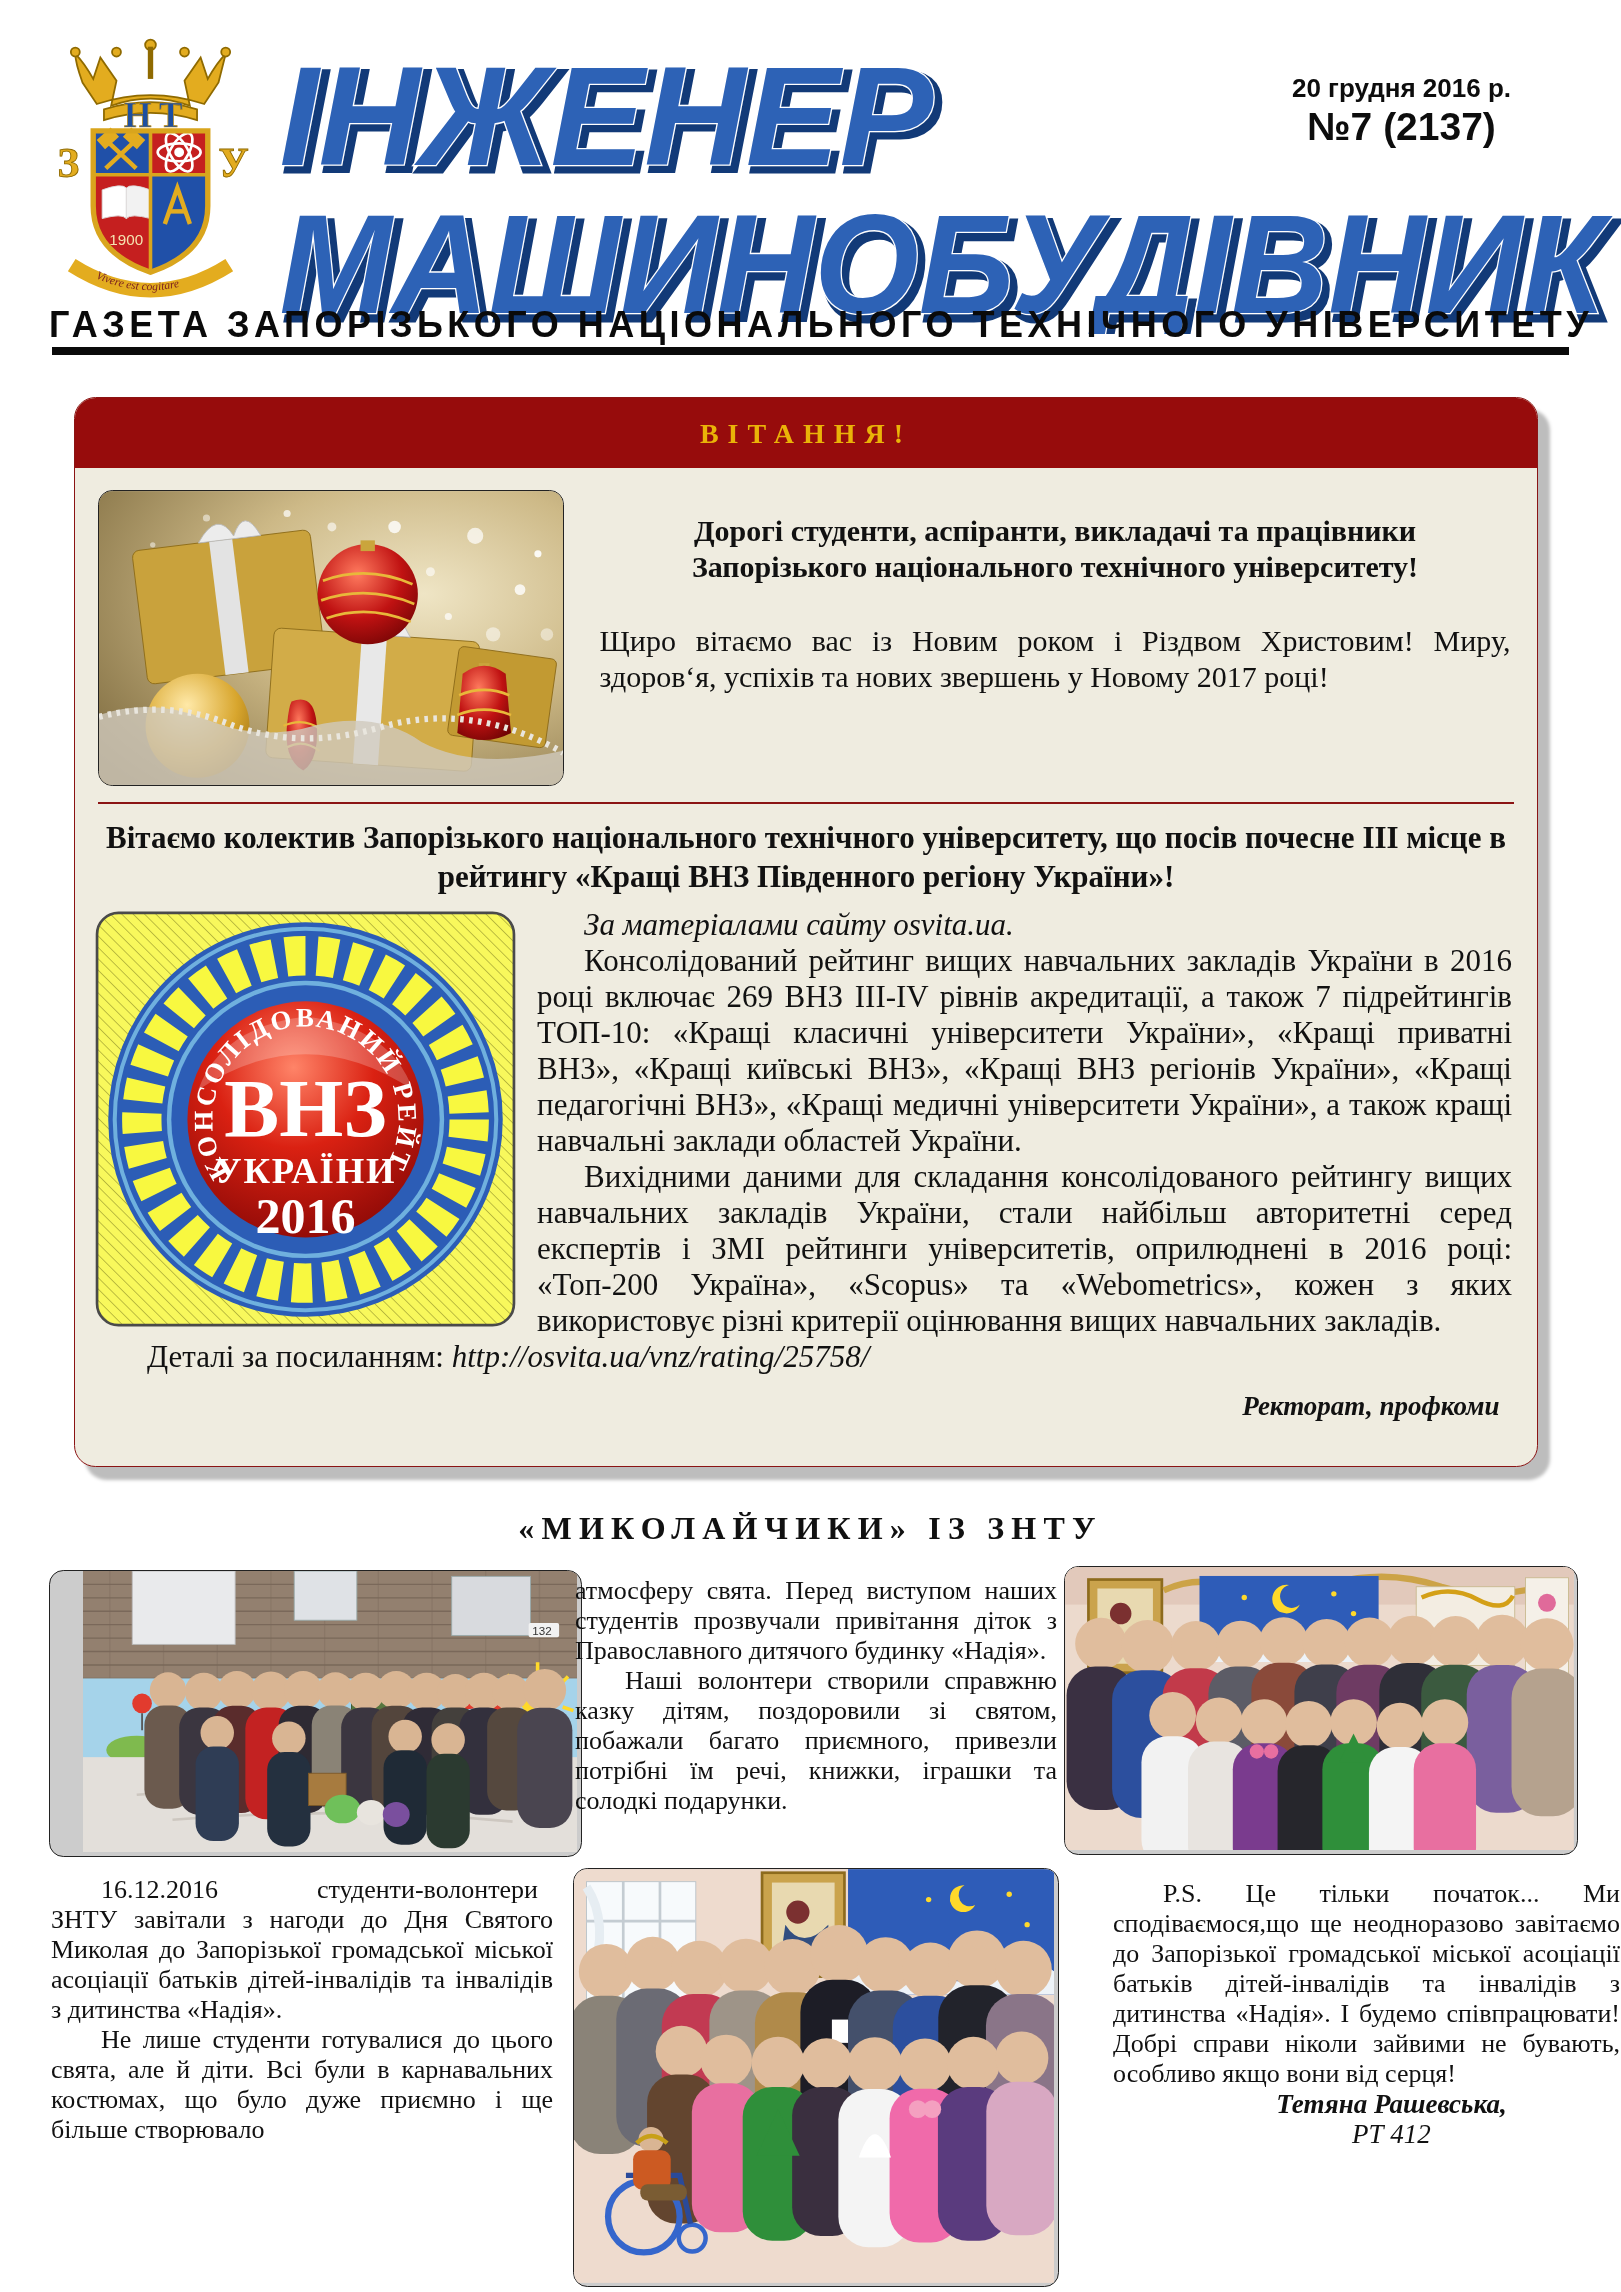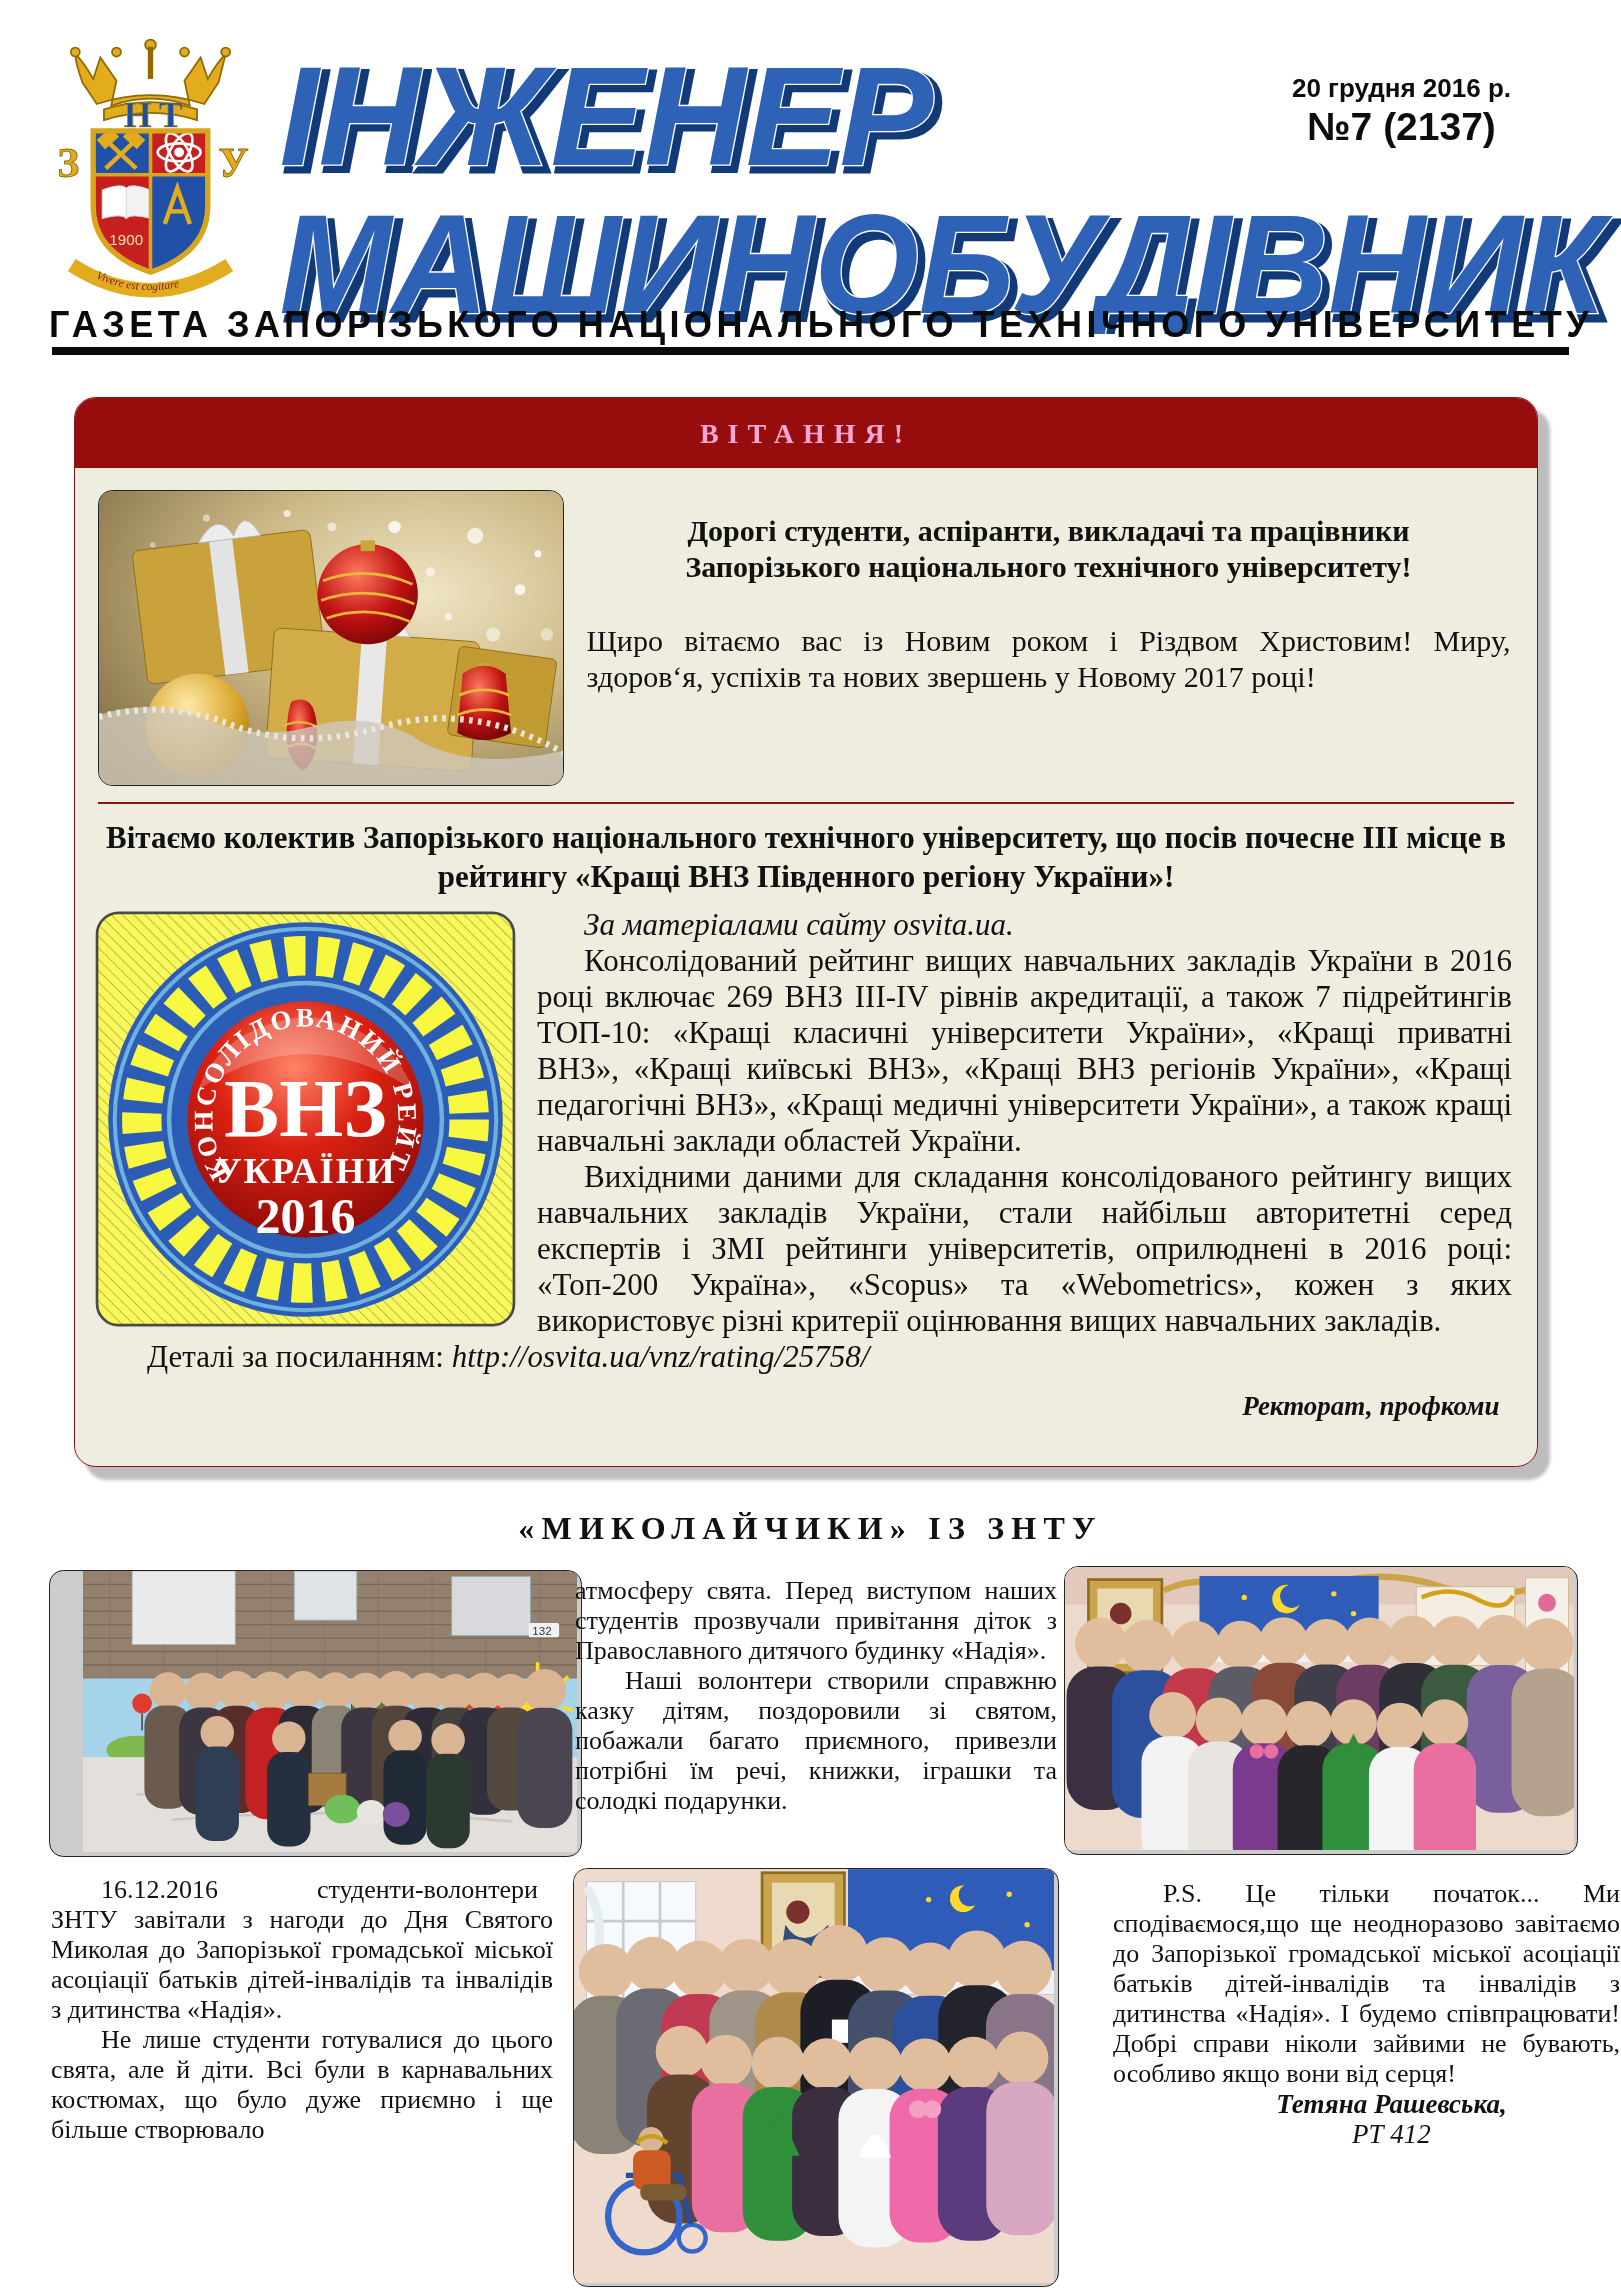--- a/index.html
+++ b/index.html
@@ -13,23 +13,23 @@
                font-family:"Liberation Sans",sans-serif;font-weight:bold;color:#0d0d0d;margin-top:15px;}
   #issue-date{font-size:26px;line-height:32px;}
   #issue-no{font-size:39px;line-height:45px;}
   #subtitle{position:absolute;left:49px;right:49px;top:304px;text-align:center;white-space:nowrap;
             font-family:"Liberation Sans",sans-serif;font-weight:bold;font-size:36px;letter-spacing:4.5px;color:#0a0a0a;}
   #black-rule{position:absolute;left:52px;right:52px;top:347px;height:8px;background:#0a0a0a;}
 
   
   #panel1{position:absolute;left:74px;top:397px;width:1462px;height:1068px;background:#efece0;
           border:1.8px solid #8b1414;border-radius:21.5px;box-shadow:11.6px 12.5px 3.6px #bdbdbd;overflow:hidden;}
-  #panel1-header{height:70px;background:#970c0c;color:#f9a8d4;text-align:center;
+  #panel1-header{height:70px;background:#970c0c;color:#eab308;text-align:center;
                  font-size:28px;font-weight:bold;letter-spacing:9px;line-height:72px;}
-  .greet-row{display:flex;gap:19px;padding:21.5px 23px 0 23px;}
+  .greet-row{display:flex;gap:32px;padding:21.5px 23px 0 23px;}
   .photo-frame{border:1.8px solid #222;border-radius:14.3px;overflow:hidden;flex:none;background:#ccc;}
   #photo-xmas{width:464px;height:294px;}
   .greet-text{flex:1;padding-top:23px;}
   .salutation{text-align:center;font-weight:bold;font-size:30px;line-height:36px;}
   .greet-body{margin-top:38px;font-size:30px;line-height:36px;text-align:justify;padding:0 3.6px;}
   .red-rule{margin:16px 23px 0 23px;height:2.7px;background:#8b1414;}
   .lead{margin:14.3px 30px 0 30px;text-align:center;font-weight:bold;font-size:31px;line-height:39px;}
   .rating-article{padding:10.7px 25px 0 25px;font-size:31px;line-height:36px;text-align:justify;}
   .rating-article p{margin:0;text-indent:47px;}
   .src-line{font-style:italic;}

